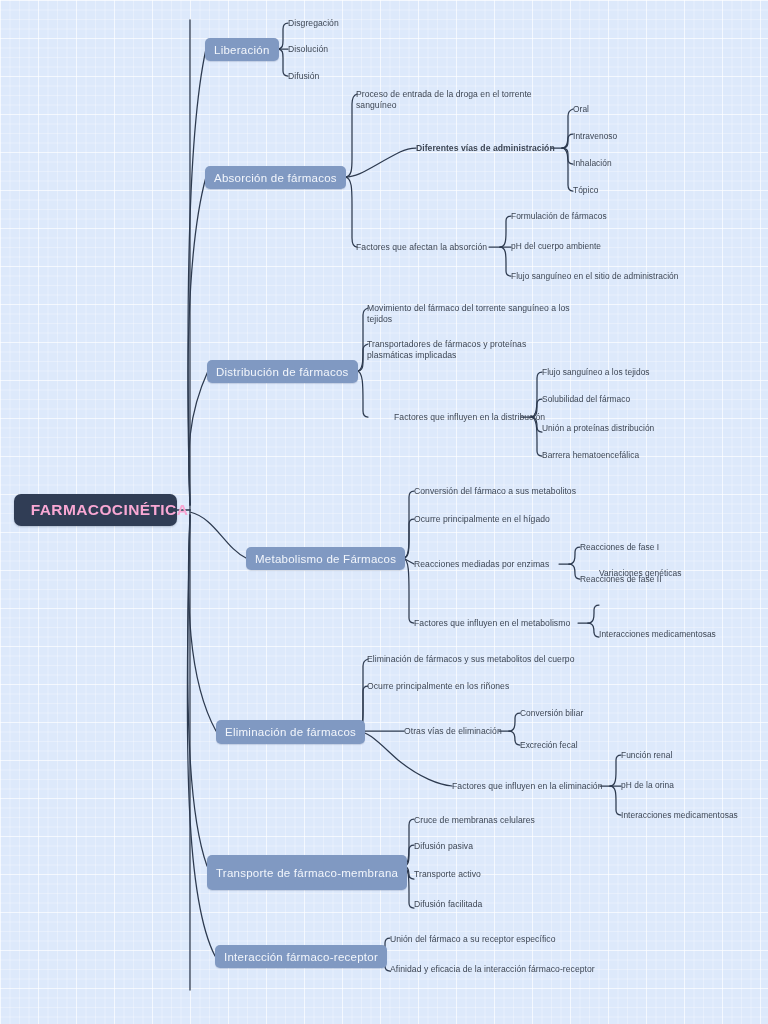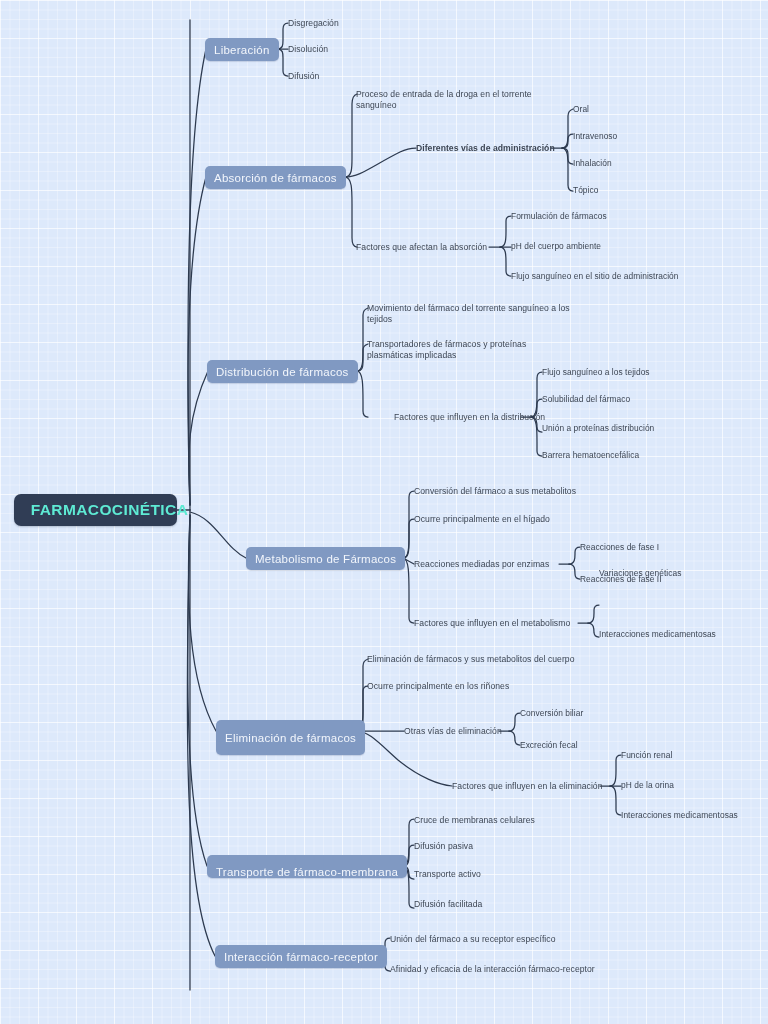--- a/index.html
+++ b/index.html
@@ -29,21 +29,21 @@
     width: 768px; height: 1024px;
     pointer-events: none;
   }
   
   .root-node {
     position: absolute;
     display: flex;
     align-items: center;
     justify-content: center;
     background: #303d55;
-    color: #5eead4;
+    color: #f9a8d4;
     border-radius: 7px;
     font-weight: bold;
     font-size: 15.5px;
     letter-spacing: 0.4px;
     box-shadow: 0 1px 2px rgba(40,55,80,0.25);
     padding-left: 28px;
   }
   
   .branch-node {
     position: absolute;
@@ -218,34 +218,34 @@
   </div>
   <div class="leaf" style="left:414px; top:486px;"><span>Conversión del fármaco a sus metabolitos</span></div>
   <div class="leaf" style="left:414px; top:514px;"><span>Ocurre principalmente en el hígado</span></div>
   <div class="leaf" style="left:414px; top:559px;"><span>Reacciones mediadas por enzimas</span></div>
   <div class="leaf sub" style="left:580px; top:542px;"><span>Reacciones de fase I</span></div>
   <div class="leaf sub" style="left:580px; top:574px;"><span>Reacciones de fase II</span></div>
   <div class="leaf" style="left:414px; top:618px;"><span>Factores que influyen en el metabolismo</span></div>
   <div class="leaf sub" style="left:599px; top:568px;"><span>Variaciones genéticas</span></div>
   <div class="leaf sub" style="left:599px; top:629px;"><span>Interacciones medicamentosas</span></div>
 
-  <div class="branch-node" style="left:216px; top:720px; height:35px;">
+  <div class="branch-node" style="left:216px; top:720px; height:24px;">
     <span>Eliminación de fármacos</span>
   </div>
   <div class="leaf" style="left:367px; top:654px;"><span>Eliminación de fármacos y sus metabolitos del cuerpo</span></div>
   <div class="leaf" style="left:367px; top:681px;"><span>Ocurre principalmente en los riñones</span></div>
   <div class="leaf" style="left:404px; top:726px;"><span>Otras vías de eliminación</span></div>
   <div class="leaf sub" style="left:520px; top:708px;"><span>Conversión biliar</span></div>
   <div class="leaf sub" style="left:520px; top:740px;"><span>Excreción fecal</span></div>
   <div class="leaf" style="left:452px; top:781px;"><span>Factores que influyen en la eliminación</span></div>
   <div class="leaf sub" style="left:621px; top:750px;"><span>Función renal</span></div>
   <div class="leaf sub" style="left:621px; top:780px;"><span>pH de la orina</span></div>
   <div class="leaf sub" style="left:621px; top:810px;"><span>Interacciones medicamentosas</span></div>
 
-  <div class="branch-node" style="left:207px; top:855px; height:23px;align-items:flex-end;">
+  <div class="branch-node" style="left:207px; top:855px; height:35px;">
     <span>Transporte de fármaco-membrana</span>
   </div>
   <div class="leaf" style="left:414px; top:815px;"><span>Cruce de membranas celulares</span></div>
   <div class="leaf" style="left:414px; top:841px;"><span>Difusión pasiva</span></div>
   <div class="leaf" style="left:414px; top:869px;"><span>Transporte activo</span></div>
   <div class="leaf" style="left:414px; top:899px;"><span>Difusión facilitada</span></div>
 
   <div class="branch-node" style="left:215px; top:945px; height:23px;">
     <span>Interacción fármaco-receptor</span>
   </div>

